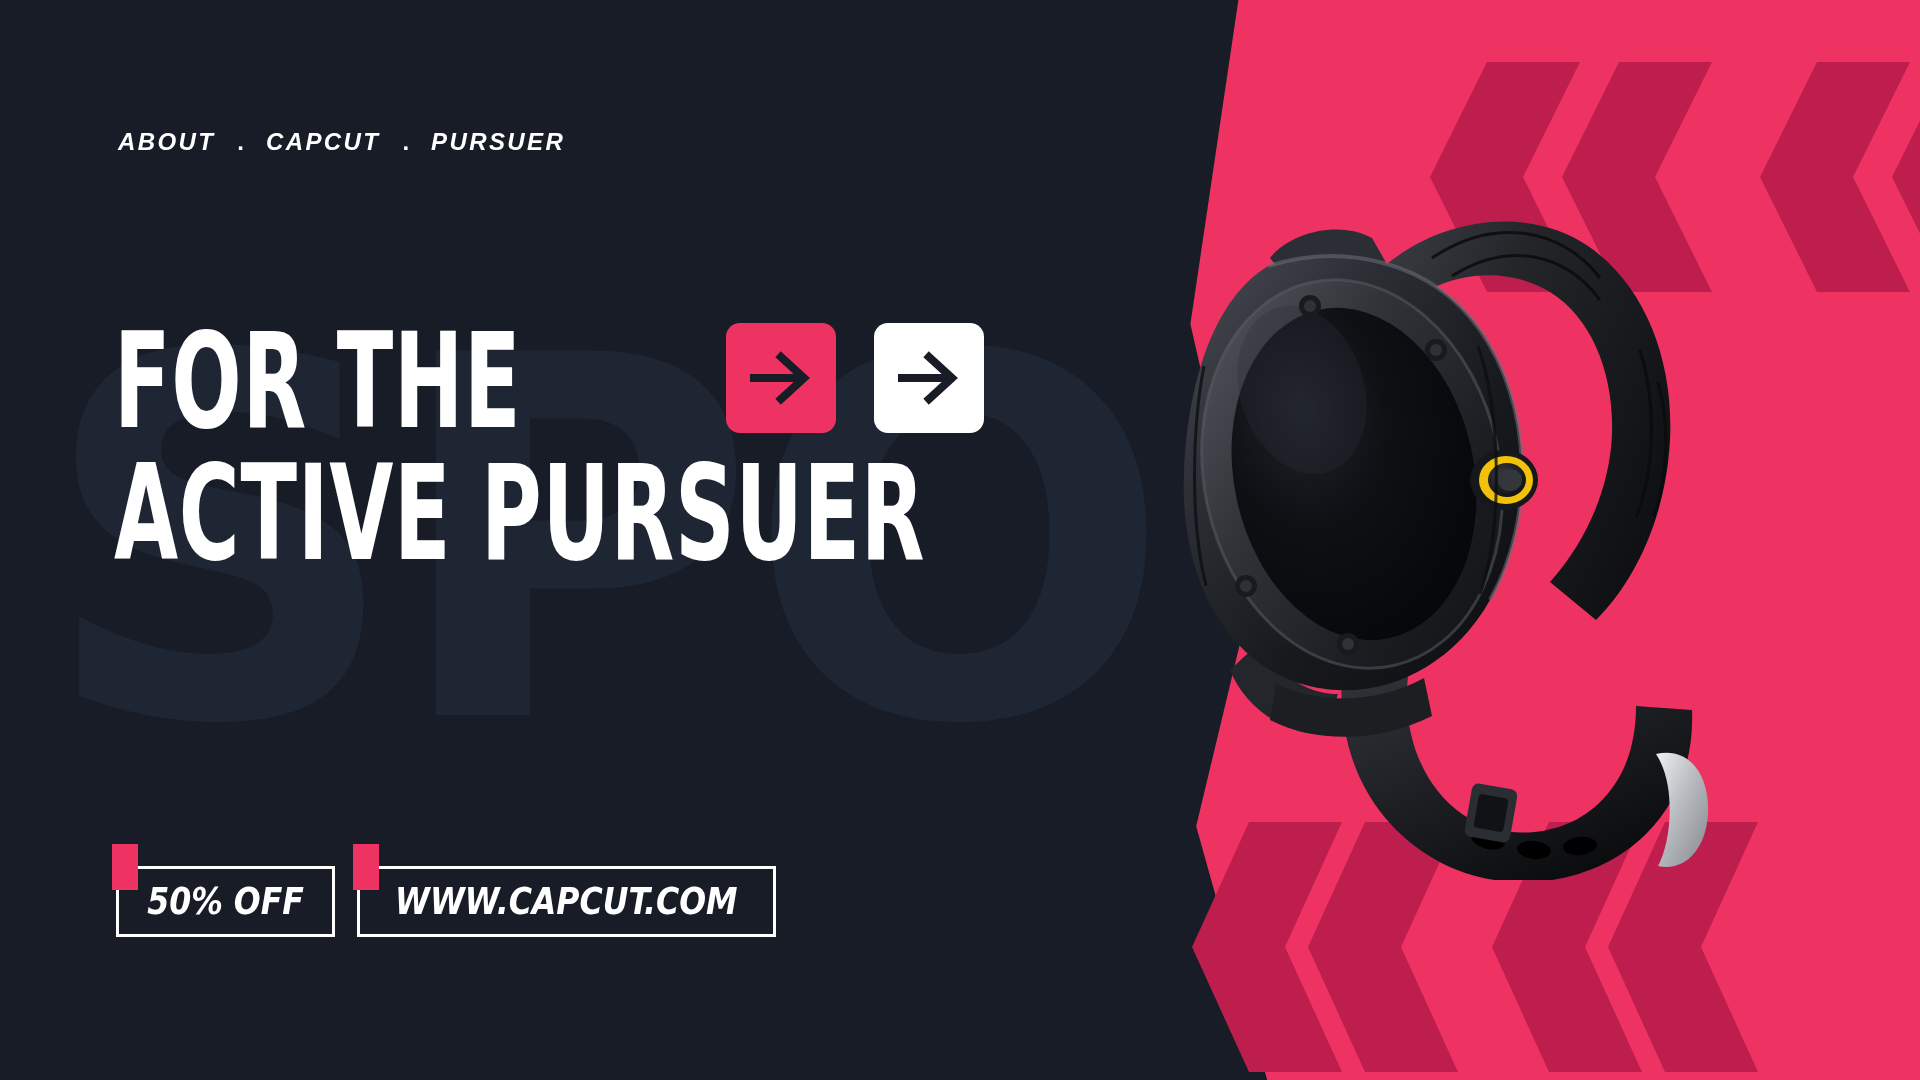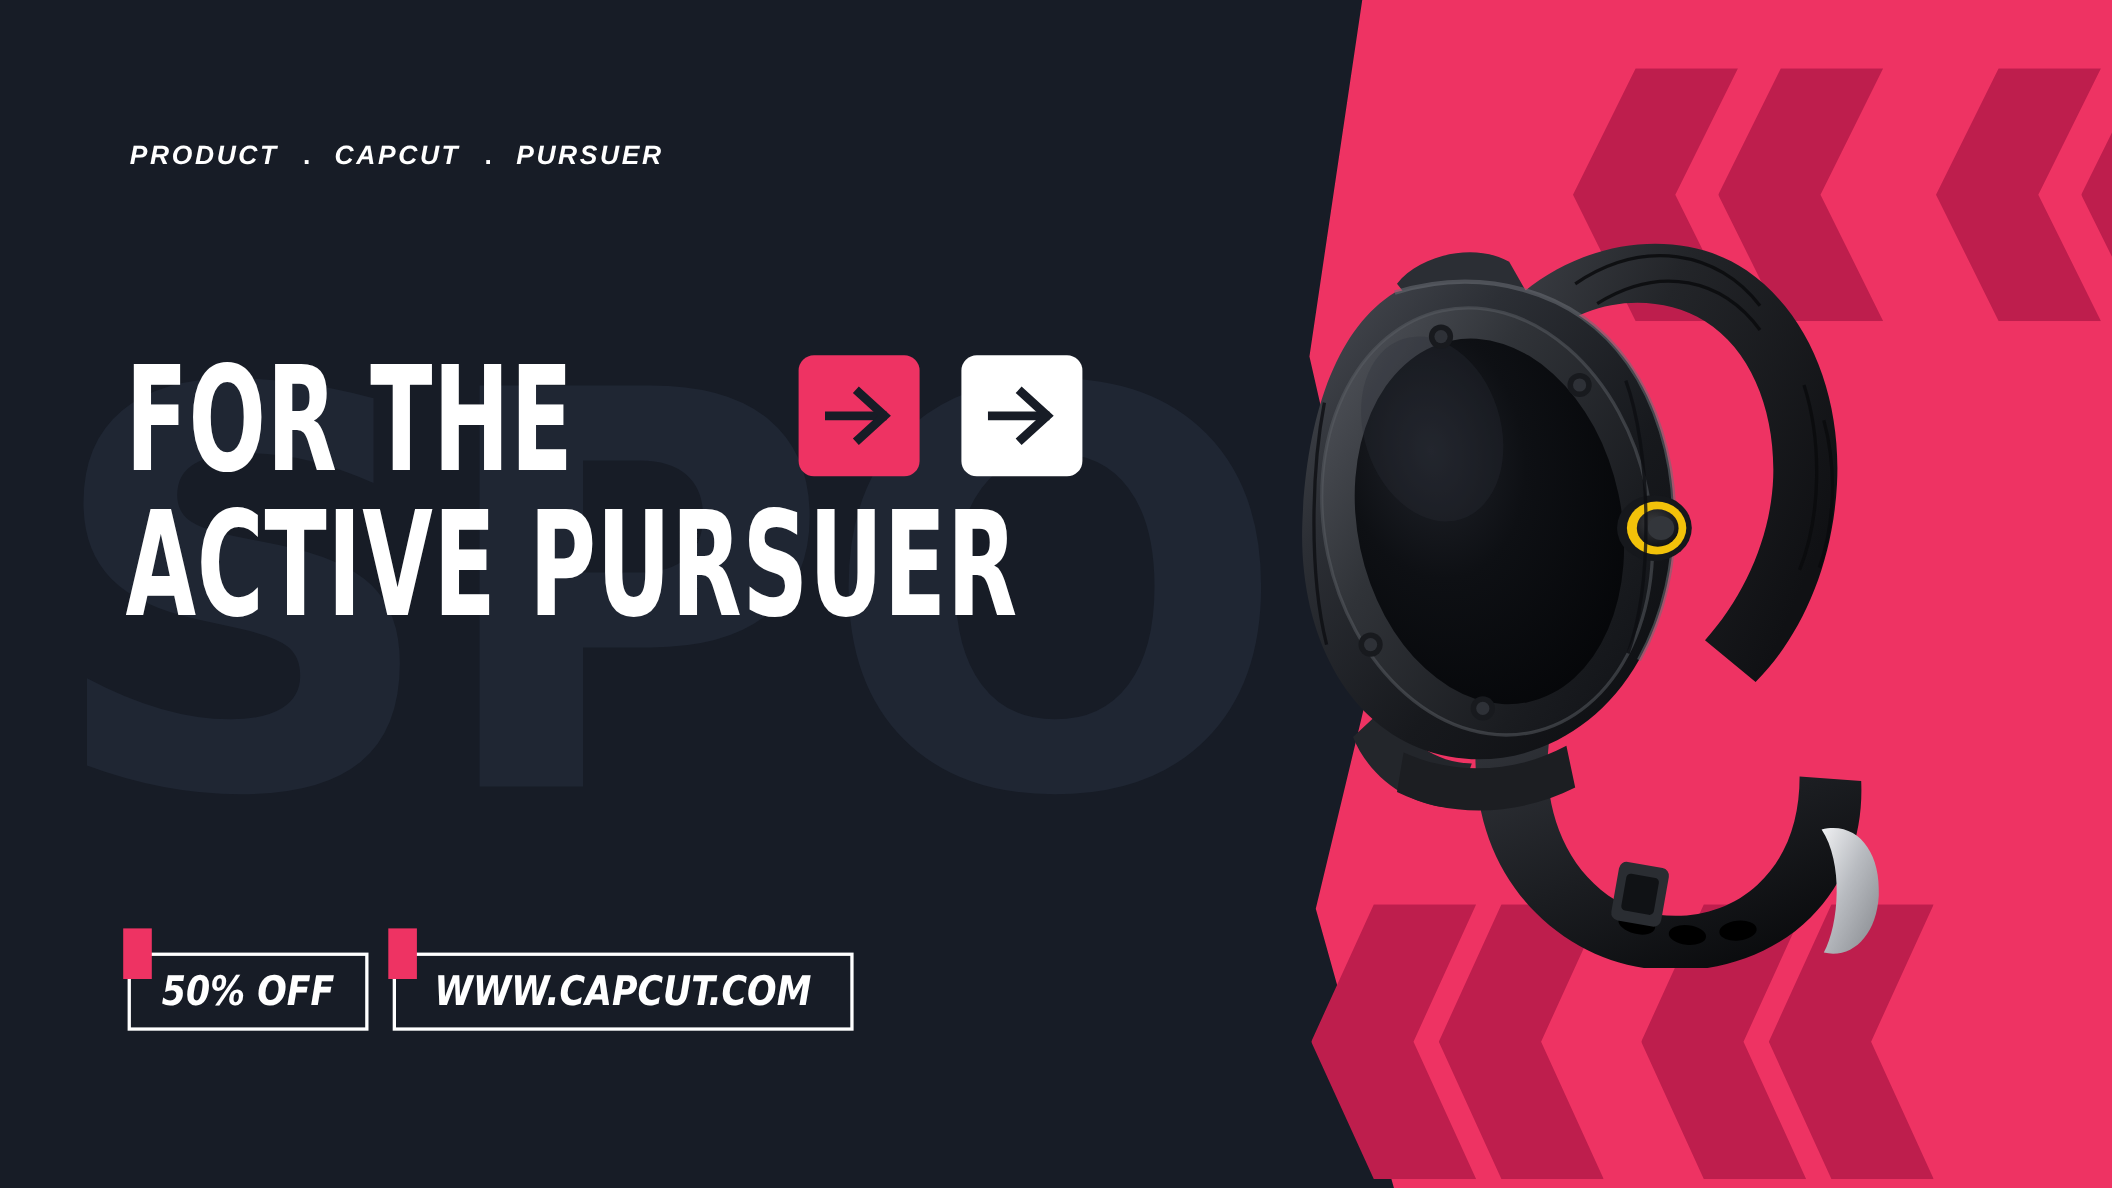--- a/index.html
+++ b/index.html
@@ -199,21 +199,21 @@
   <div class="chev-group" style="left:1192px; top:822px;">
     <div class="chev br" style="left:0px;   top:0px;"></div>
     <div class="chev br" style="left:116px; top:0px;"></div>
     <div class="chev br" style="left:300px; top:0px;"></div>
     <div class="chev br" style="left:416px; top:0px;"></div>
   </div>
 
   <div class="watermark">SPO</div>
 
   <div class="nav">
-    <span class="nav-item">PRODUCT</span>
+    <span class="nav-item">ABOUT</span>
     <span class="nav-dot">.</span>
     <span class="nav-item">CAPCUT</span>
     <span class="nav-dot">.</span>
     <span class="nav-item">PURSUER</span>
   </div>
 
   <div class="headline">
     <div class="hl-row">
       <div class="hl-text">FOR THE</div>
       <div class="arrow-wrap">

